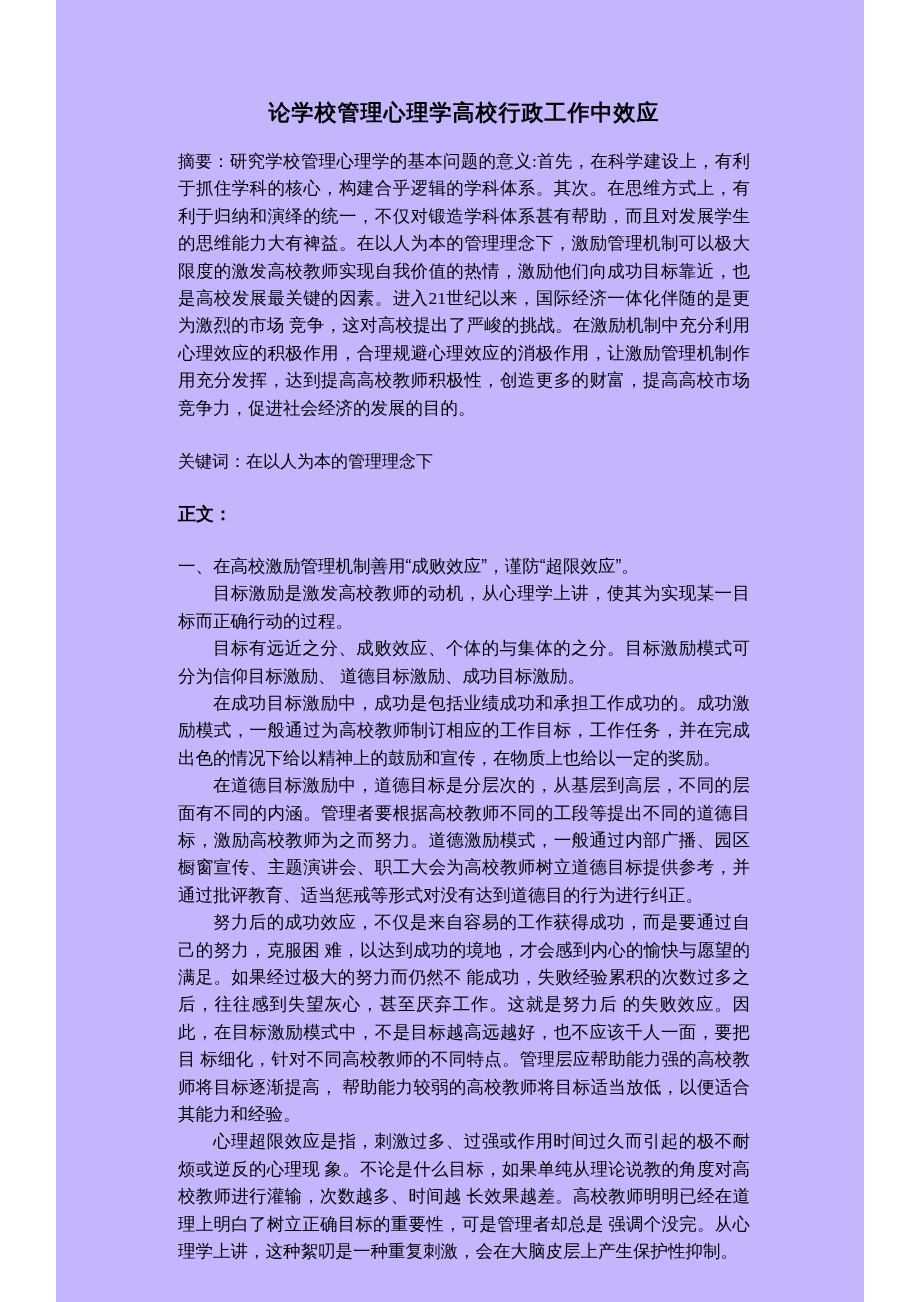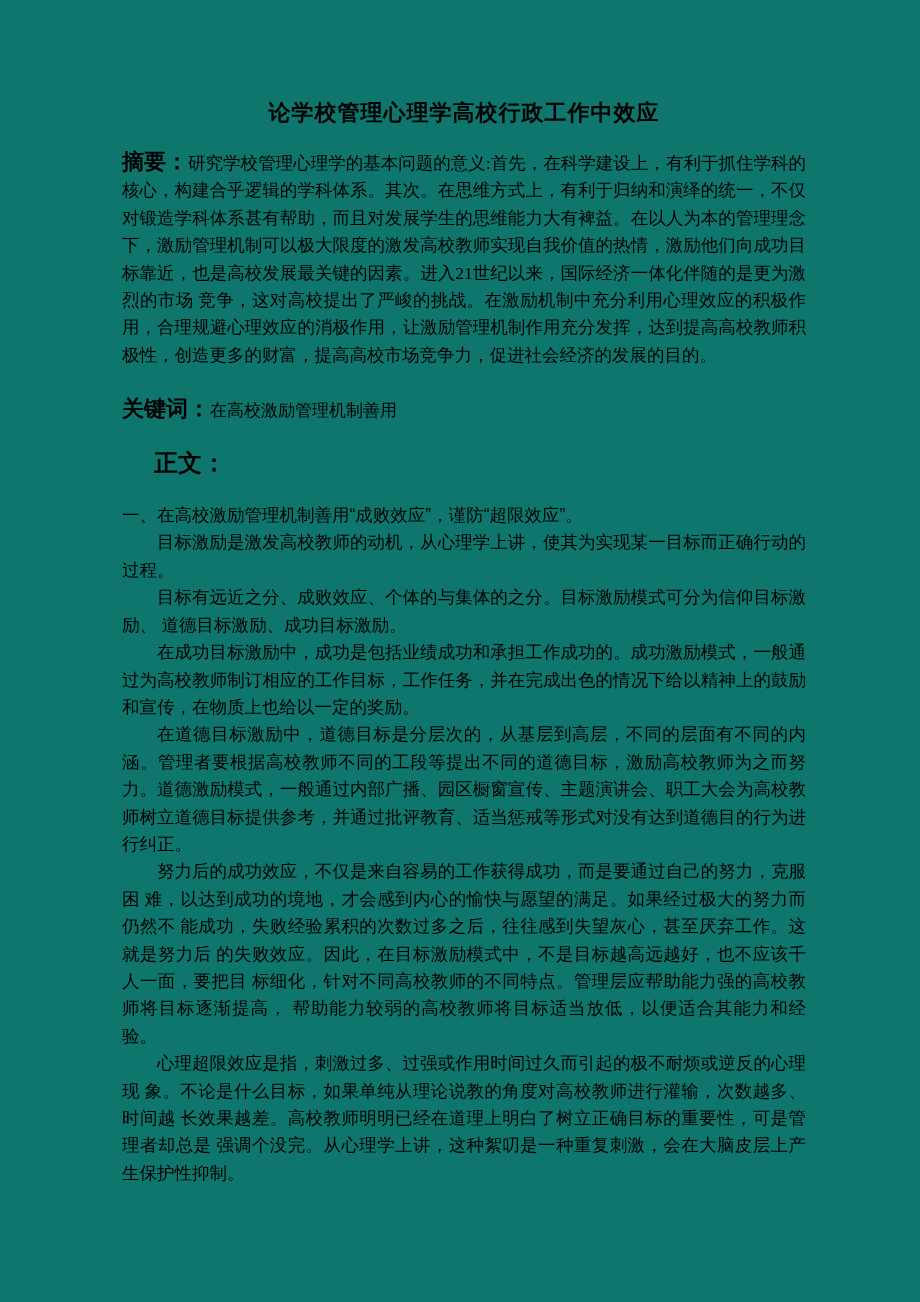--- a/index.html
+++ b/index.html
@@ -2,24 +2,24 @@
 <html><head>
 <meta charset="utf-8">
 <style>
   html, body {
     margin: 0;
     padding: 0;
     background: #ffffff;
   }
   .page {
     position: relative;
-    width: 920px;
+    width: 808px;
     height: 1302px;
     margin: 0 auto;
-    background: #0f766e;
+    background: #c4b5fd;
     color: #000000;
     box-sizing: border-box;
     padding: 98px 114px 40px 122px;
     font-family: "Liberation Serif", "DejaVu Serif", serif;
     font-size: 17.5px;
     line-height: 27.4px;
     overflow: hidden;
   }
   .doc-title {
     margin: 0 0 20px 0;
@@ -33,57 +33,56 @@
   .para {
     margin: 0;
     text-align: justify;
     text-justify: inter-ideograph;
   }
   .para.indent {
     text-indent: 2em;
   }
   .inline-label {
     font-family: "Liberation Sans", "DejaVu Sans", sans-serif;
-    font-weight: bold;
-    font-size: 22px;
+    font-weight: normal;
+    font-size: 17px;
   }
   .abstract-block {
     margin: 0;
   }
   .keywords-block {
     margin-top: 26px;
   }
   .keywords-text {
     font-size: 17px;
   }
   .body-label {
     margin-top: 26px;
-    font-family: Liberation Mono, monospace;
+    font-family: Liberation Sans, sans-serif;
     font-weight: bold;
-    font-size: 24px;
-    margin-left: 32px;
+    font-size: 18px;
   }
   .section-heading {
     margin: 24px 0 0 0;
     font-family: "Liberation Sans", "DejaVu Sans", sans-serif;
     font-weight: normal;
     font-size: 17.5px;
     line-height: 27.4px;
   }
 </style>
 </head>
 <body>
 
 <div class="page">
 
   <h1 class="doc-title">论学校管理心理学高校行政工作中效应</h1>
 
   <p class="para abstract-block"><span class="inline-label">摘要：</span><span>研究学校管理心理学的基本问题的意义:首先，在科学建设上，有利于抓住学科的核心，构建合乎逻辑的学科体系。其次。在思维方式上，有利于归纳和演绎的统一，不仅对锻造学科体系甚有帮助，而且对发展学生的思维能力大有裨益。在以人为本的管理理念下，激励管理机制可以极大限度的激发高校教师实现自我价值的热情，激励他们向成功目标靠近，也是高校发展最关键的因素。进入21世纪以来，国际经济一体化伴随的是更为激烈的市场 竞争，这对高校提出了严峻的挑战。在激励机制中充分利用心理效应的积极作用，合理规避心理效应的消极作用，让激励管理机制作用充分发挥，达到提高高校教师积极性，创造更多的财富，提高高校市场竞争力，促进社会经济的发展的目的。</span></p>
 
-  <p class="para keywords-block"><span class="inline-label">关键词：</span><span class="keywords-text">在高校激励管理机制善用</span></p>
+  <p class="para keywords-block"><span class="inline-label">关键词：</span><span class="keywords-text">在以人为本的管理理念下</span></p>
 
   <p class="para body-label">正文：</p>
 
   <h2 class="section-heading">一、在高校激励管理机制善用“成败效应”，谨防“超限效应”。</h2>
 
   <p class="para indent">目标激励是激发高校教师的动机，从心理学上讲，使其为实现某一目标而正确行动的过程。</p>
   <p class="para indent">目标有远近之分、成败效应、个体的与集体的之分。目标激励模式可分为信仰目标激励、 道德目标激励、成功目标激励。</p>
   <p class="para indent">在成功目标激励中，成功是包括业绩成功和承担工作成功的。成功激励模式，一般通过为高校教师制订相应的工作目标，工作任务，并在完成出色的情况下给以精神上的鼓励和宣传，在物质上也给以一定的奖励。</p>
   <p class="para indent">在道德目标激励中，道德目标是分层次的，从基层到高层，不同的层面有不同的内涵。管理者要根据高校教师不同的工段等提出不同的道德目标，激励高校教师为之而努力。道德激励模式，一般通过内部广播、园区橱窗宣传、主题演讲会、职工大会为高校教师树立道德目标提供参考，并通过批评教育、适当惩戒等形式对没有达到道德目的行为进行纠正。</p>
   <p class="para indent">努力后的成功效应，不仅是来自容易的工作获得成功，而是要通过自己的努力，克服困 难，以达到成功的境地，才会感到内心的愉快与愿望的满足。如果经过极大的努力而仍然不 能成功，失败经验累积的次数过多之后，往往感到失望灰心，甚至厌弃工作。这就是努力后 的失败效应。因此，在目标激励模式中，不是目标越高远越好，也不应该千人一面，要把目 标细化，针对不同高校教师的不同特点。管理层应帮助能力强的高校教师将目标逐渐提高， 帮助能力较弱的高校教师将目标适当放低，以便适合其能力和经验。</p>

